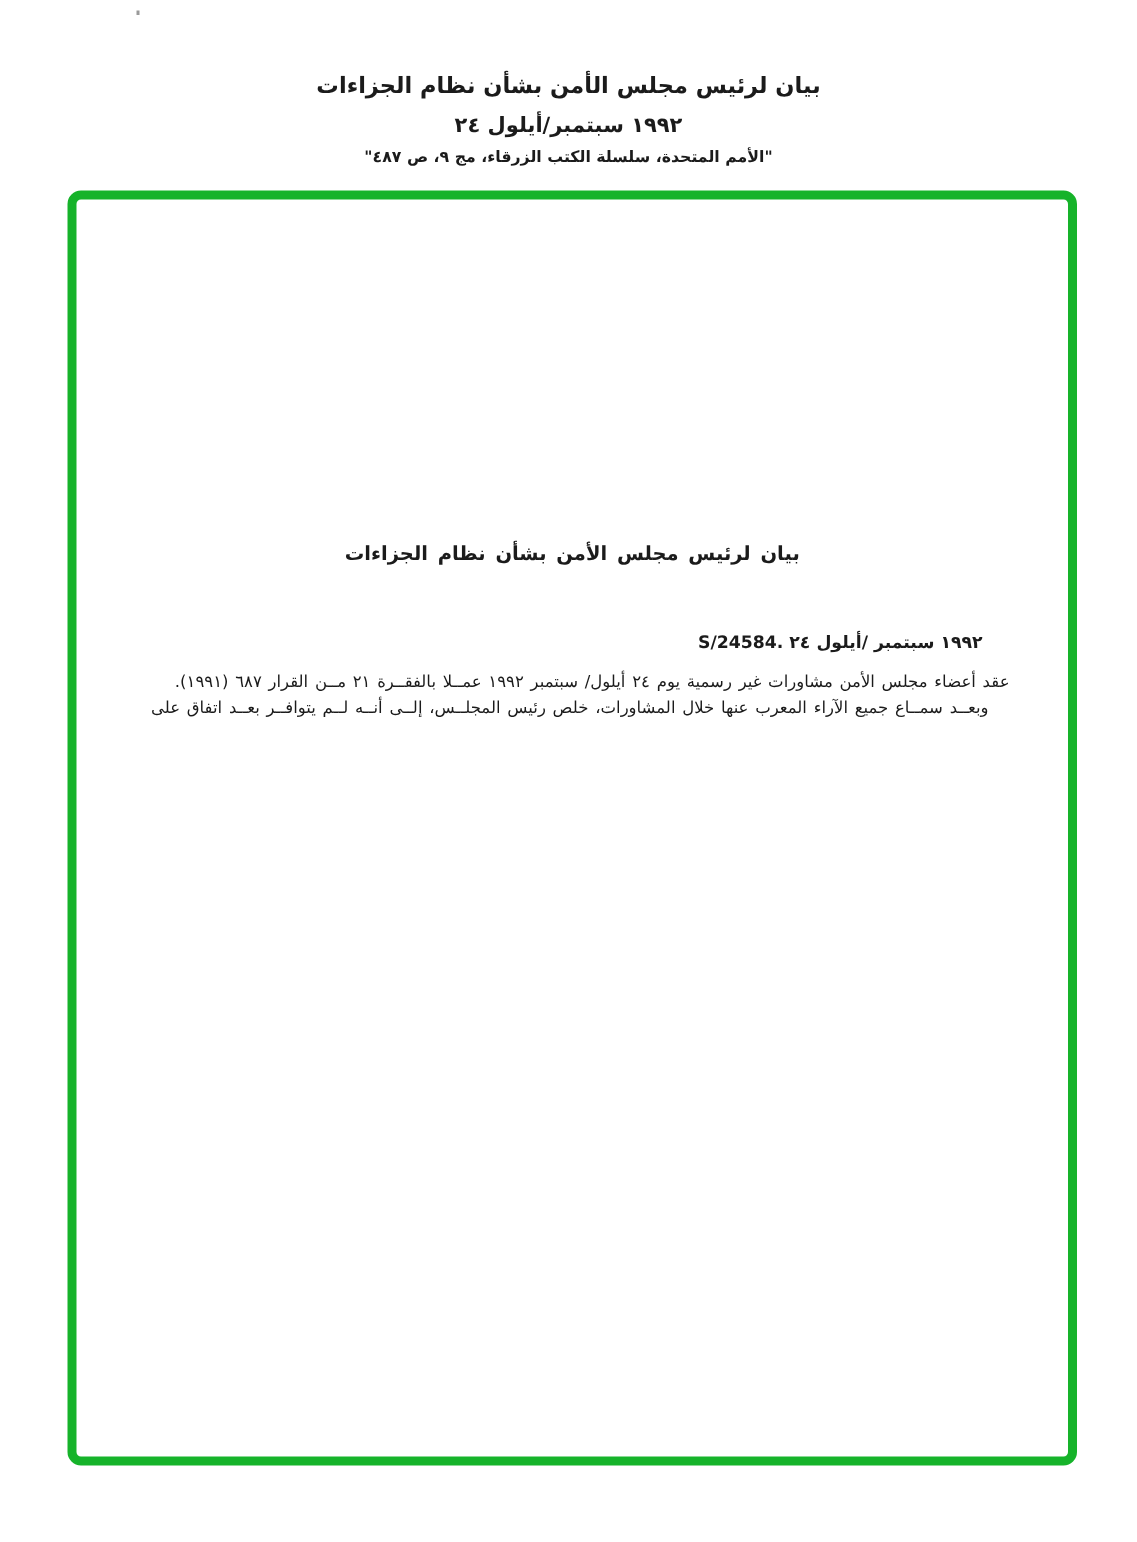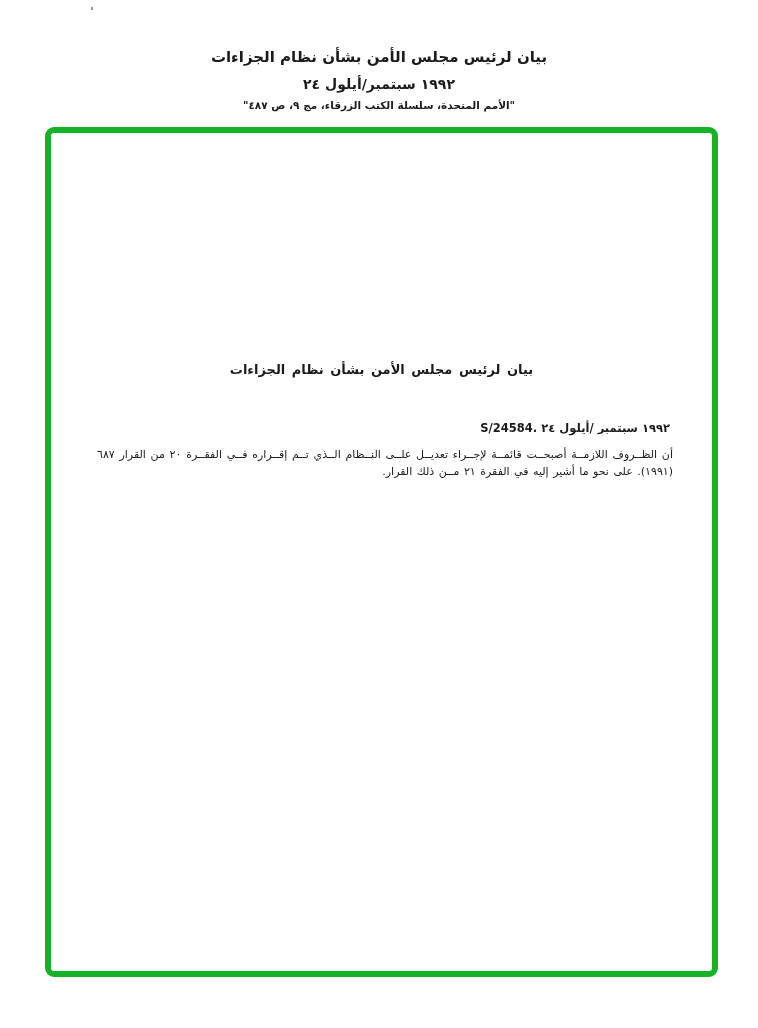--- a/index.html
+++ b/index.html
@@ -77,21 +77,21 @@
     width: 100%;
     text-align: center;
     direction: rtl;
     font-size: 13px;
     font-weight: 700;
     word-spacing: 2px;
   }
   .doc-symbol {
     position: absolute;
     top: 288px;
-    right: 42px;
+    right: 57px;
     display: flex;
     direction: ltr;
     font-size: 11.5px;
     font-weight: 700;
   }
   .seg { white-space: pre; text-align: center; }
   .doc-body {
     position: absolute;
     top: 314px;
     left: 46px;
@@ -140,19 +140,20 @@
         <span class="seg" dir="auto">S/24584. </span>
         <span class="seg" dir="auto">٢٤ </span>
         <span class="seg" dir="auto">أيلول</span>
         <span class="seg" dir="auto">/ </span>
         <span class="seg" dir="auto">سبتمبر</span>
         <span class="seg" dir="auto"> ١٩٩٢</span>
       </div>
 
     <div class="doc-body">
       <div class="doc-col">
-        <p>أن الظــروف اللازمــة أصبحــت قائمــة لإجــراء تعديــل علــى النــظام الــذي تــم إقــراره فــي الفقــرة ٢٠ من القرار ٦٨٧ (١٩٩١). على نحو ما أشير إليه في الفقرة ٢١ مــن ذلك القرار.</p>
+        <p>عقد أعضاء مجلس الأمن مشاورات غير رسمية يوم ٢٤ أيلول/ سبتمبر ١٩٩٢ عمــلا بالفقــرة ٢١ مــن القرار ٦٨٧ (١٩٩١).</p>
+        <p class="indent">وبعــد سمــاع جميع الآراء المعرب عنها خلال المشاورات، خلص رئيس المجلــس، إلــى أنــه لــم يتوافــر بعــد اتفاق على</p>
       </div>
     </div>
 
   </div>
 
 </div>
 
 </body></html>

